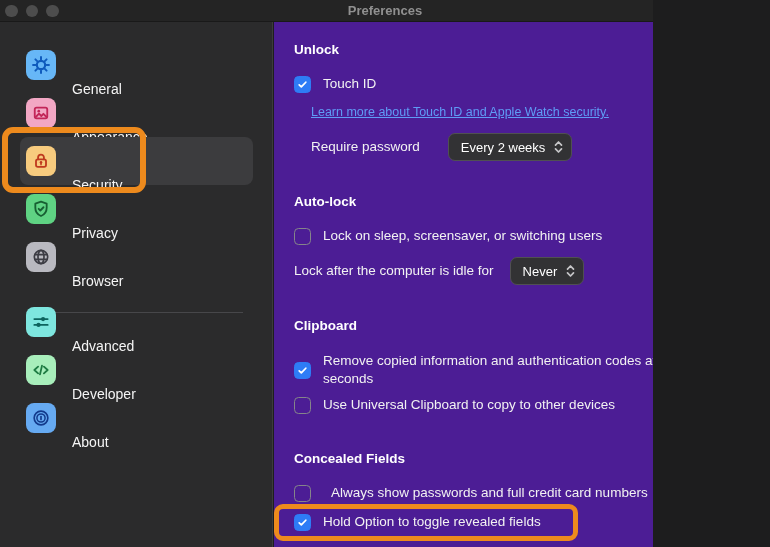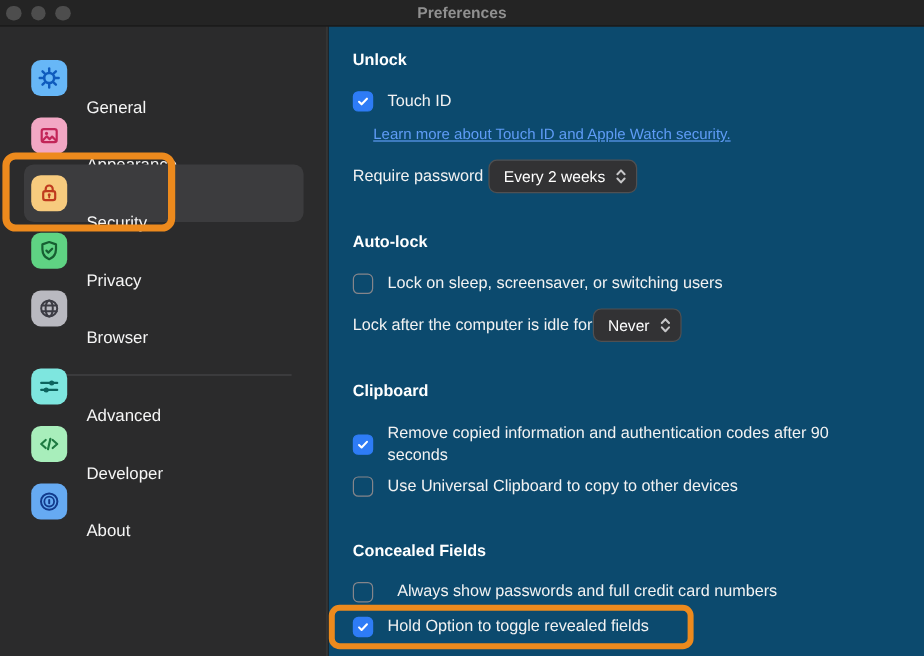--- a/index.html
+++ b/index.html
@@ -1,48 +1,48 @@
 <!DOCTYPE html>
 <html><head>
 <meta charset="utf-8">
 <style>
   * { margin:0; padding:0; box-sizing:border-box; }
   html,body { width:770px; height:547px; background:#1d1d1e; }
   body { font-family:"Liberation Sans", sans-serif; -webkit-font-smoothing:antialiased; }
-  .window { position:relative; width:770px; height:547px; background:#1d1d1e; overflow:hidden; }
+  .window { position:relative; width:653px; height:547px; background:#1d1d1e; overflow:hidden; }
 
   
   .titlebar { position:absolute; left:0; top:0; width:770px; height:22px; background:#242424; border-bottom:1px solid #191919; z-index:5; }
   .traffic { position:absolute; left:5px; top:4.5px; display:flex; gap:8px; }
   .tl { width:12.5px; height:12.5px; border-radius:50%; background:#4d4d4d; }
   .win-title { position:absolute; left:0; top:0; width:100%; height:22px; line-height:22px; text-align:center; color:#909090; font-size:13px; font-weight:700; }
 
   
   .sidebar { position:absolute; left:0; top:22px; width:273px; height:525px; background:#2b2b2c; border-right:1px solid #3c3c3d; }
   .side-row { position:absolute; left:20px; width:233px; height:48px; display:flex; align-items:center; padding-left:6px; border-radius:8px; cursor:default; }
   .side-row.selected { background:#3c3c3e; }
   .tile { width:30px; height:30px; border-radius:8px; display:flex; align-items:center; justify-content:center; flex:none; }
   .tile svg { display:block; }
   .side-label { margin-left:16px; color:#f5f5f5; font-size:14px; font-weight:500;margin-top:48px; }
   .side-divider { position:absolute; left:26px; top:290px; width:217px; height:1px; background:#47474a; }
   .sr0{top:19px} .sr1{top:67px} .sr2{top:115px} .sr3{top:163px} .sr4{top:211px}
   .sr5{top:276px} .sr6{top:324px} .sr7{top:372px}
 
   
-  .main { position:absolute; left:274px; top:22px; width:496px; height:525px; background:#0c4a6e; }
+  .main { position:absolute; left:274px; top:22px; width:496px; height:525px; background:#4c1d95; }
   .row { position:absolute; left:20px; display:flex; align-items:center; }
   .heading { color:#ffffff; font-size:13.5px; font-weight:700; }
   .lbl { color:#f2f2f2; font-size:13.5px; line-height:18px; }
   .r-unlock-h   { top:20px; }
   .r-touchid    { top:53px; gap:12px; }
   .r-link       { top:83px;margin-left:17px; }
-  .r-reqpass    { top:111px; gap:4px; }
+  .r-reqpass    { top:111px; gap:28px;margin-left:17px; }
   .r-autolock-h { top:172px;align-items:center; }
   .r-locksleep  { top:205px; gap:12px; }
-  .r-idle       { top:235px; gap:0; }
+  .r-idle       { top:235px; gap:16px; }
   .r-clip-h     { top:296px; }
   .r-remove     { top:330px; gap:12px; }
   .r-universal  { top:374px; gap:12px; }
   .r-conc-h     { top:429px; }
   .r-always     { top:462px; gap:20px; }
   .r-hold       { top:491px; gap:12px; }
   .wrap-lbl { width:410px; }
 
   a.link { color:#5f9cf6; font-size:12.5px; text-decoration:underline; cursor:pointer; }
 

